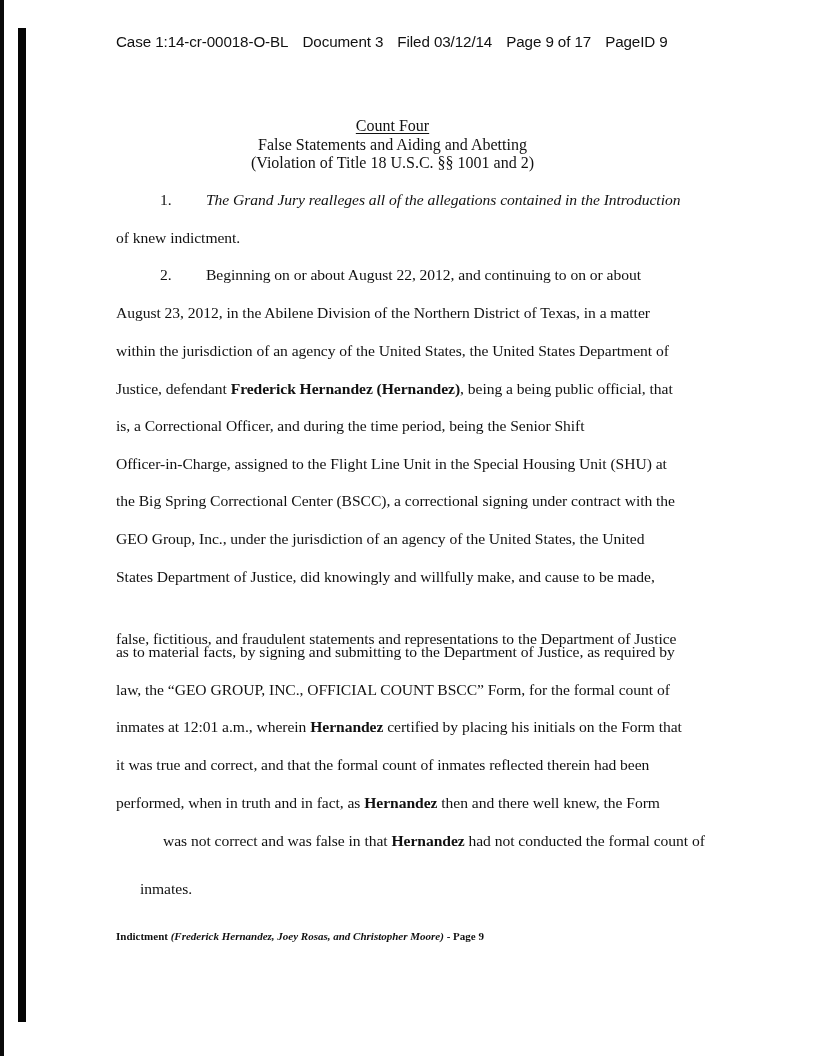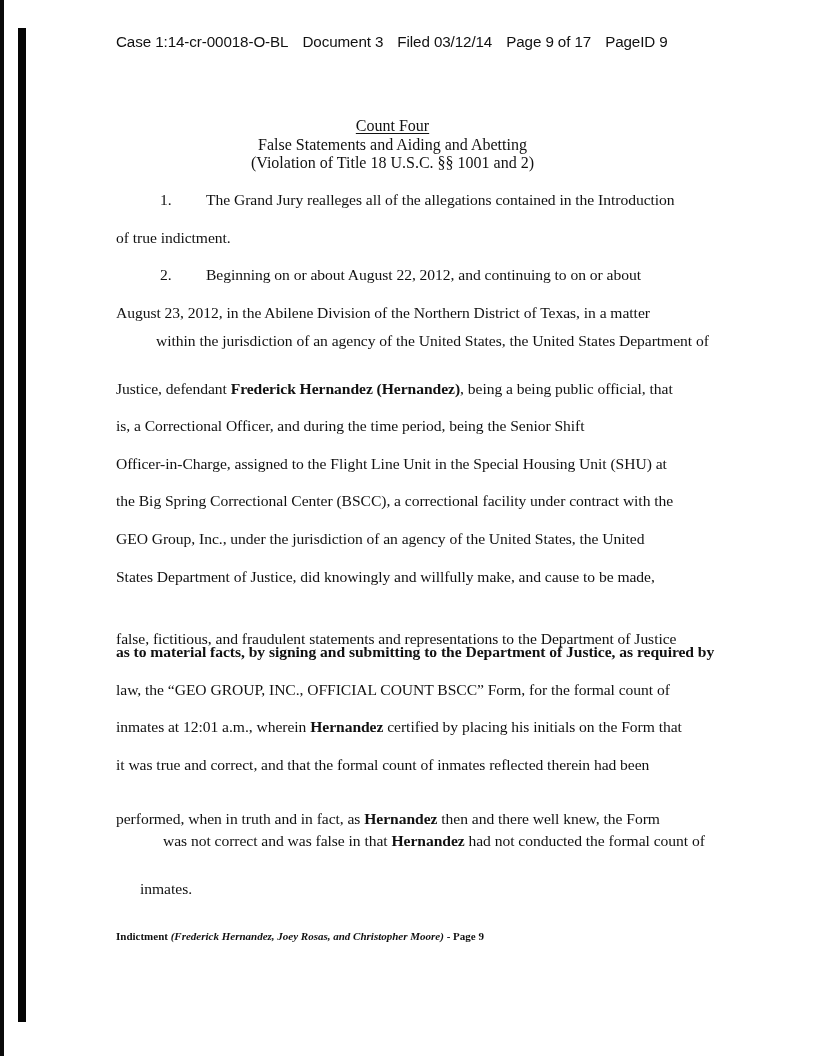--- a/index.html
+++ b/index.html
@@ -102,35 +102,35 @@
 
 <div class="header"><span>Case 1:14-cr-00018-O-BL</span><span>Document 3</span><span>Filed 03/12/14</span><span>Page 9 of 17</span><span>PageID 9</span></div>
 
 <div class="title-block">
   <div><span class="count-title">Count Four</span></div>
   <div>False Statements and Aiding and Abetting</div>
   <div>(Violation of Title 18 U.S.C. §§ 1001 and 2)</div>
 </div>
 
 <div class="para-num" style="top:191px;">1.</div>
-<div class="line indent-text" style="top:191px;">The Grand Jury realleges all of the allegations contained in the Introduction</div>
-<div class="line" style="top:229px;">of true indictment.</div>
+<div class="line indent-text" style="top:191px;font-style:italic;">The Grand Jury realleges all of the allegations contained in the Introduction</div>
+<div class="line" style="top:229px;">of knew indictment.</div>
 
 <div class="para-num" style="top:266px;">2.</div>
 <div class="line indent-text" style="top:266px;">Beginning on or about August 22, 2012, and continuing to on or about</div>
 <div class="line" style="top:304px;">August 23, 2012, in the Abilene Division of the Northern District of Texas, in a matter</div>
-<div class="line" style="top:332px;margin-left:40px;">within the jurisdiction of an agency of the United States, the United States Department of</div>
+<div class="line" style="top:342px;">within the jurisdiction of an agency of the United States, the United States Department of</div>
 <div class="line" style="top:380px;"><span>Justice, defendant </span><b>Frederick Hernandez (Hernandez)</b><span>, being a being public official, that</span></div>
 <div class="line" style="top:417px;">is, a Correctional Officer, and during the time period, being the Senior Shift</div>
 <div class="line" style="top:455px;">Officer-in-Charge, assigned to the Flight Line Unit in the Special Housing Unit (SHU) at</div>
-<div class="line" style="top:492px;">the Big Spring Correctional Center (BSCC), a correctional facility under contract with the</div>
+<div class="line" style="top:492px;">the Big Spring Correctional Center (BSCC), a correctional signing under contract with the</div>
 <div class="line" style="top:530px;">GEO Group, Inc., under the jurisdiction of an agency of the United States, the United</div>
 <div class="line" style="top:568px;">States Department of Justice, did knowingly and willfully make, and cause to be made,</div>
 <div class="line" style="top:630px;">false, fictitious, and fraudulent statements and representations to the Department of Justice</div>
-<div class="line" style="top:643px;font-weight:bold;">as to material facts, by signing and submitting to the Department of Justice, as required by</div>
+<div class="line" style="top:643px;">as to material facts, by signing and submitting to the Department of Justice, as required by</div>
 <div class="line" style="top:681px;">law, the “GEO GROUP, INC., OFFICIAL COUNT BSCC” Form, for the formal count of</div>
 <div class="line" style="top:718px;"><span>inmates at 12:01 a.m., wherein </span><b>Hernandez</b><span> certified by placing his initials on the Form that</span></div>
 <div class="line" style="top:756px;">it was true and correct, and that the formal count of inmates reflected therein had been</div>
-<div class="line" style="top:794px;margin-top:16px;"><span>performed, when in truth and in fact, as </span><b>Hernandez</b><span> then and there well knew, the Form</span></div>
+<div class="line" style="top:794px;"><span>performed, when in truth and in fact, as </span><b>Hernandez</b><span> then and there well knew, the Form</span></div>
 <div class="line" style="top:832px;margin-left:47px;"><span>was not correct and was false in that </span><b>Hernandez</b><span> had not conducted the formal count of</span></div>
 <div class="line" style="top:880px;margin-left:24px;">inmates.</div>
 
 <div class="footer"><span>Indictment</span> <i>(Frederick Hernandez, Joey Rosas, and Christopher Moore)</i><span> - Page 9</span></div>
 
 </body></html>

